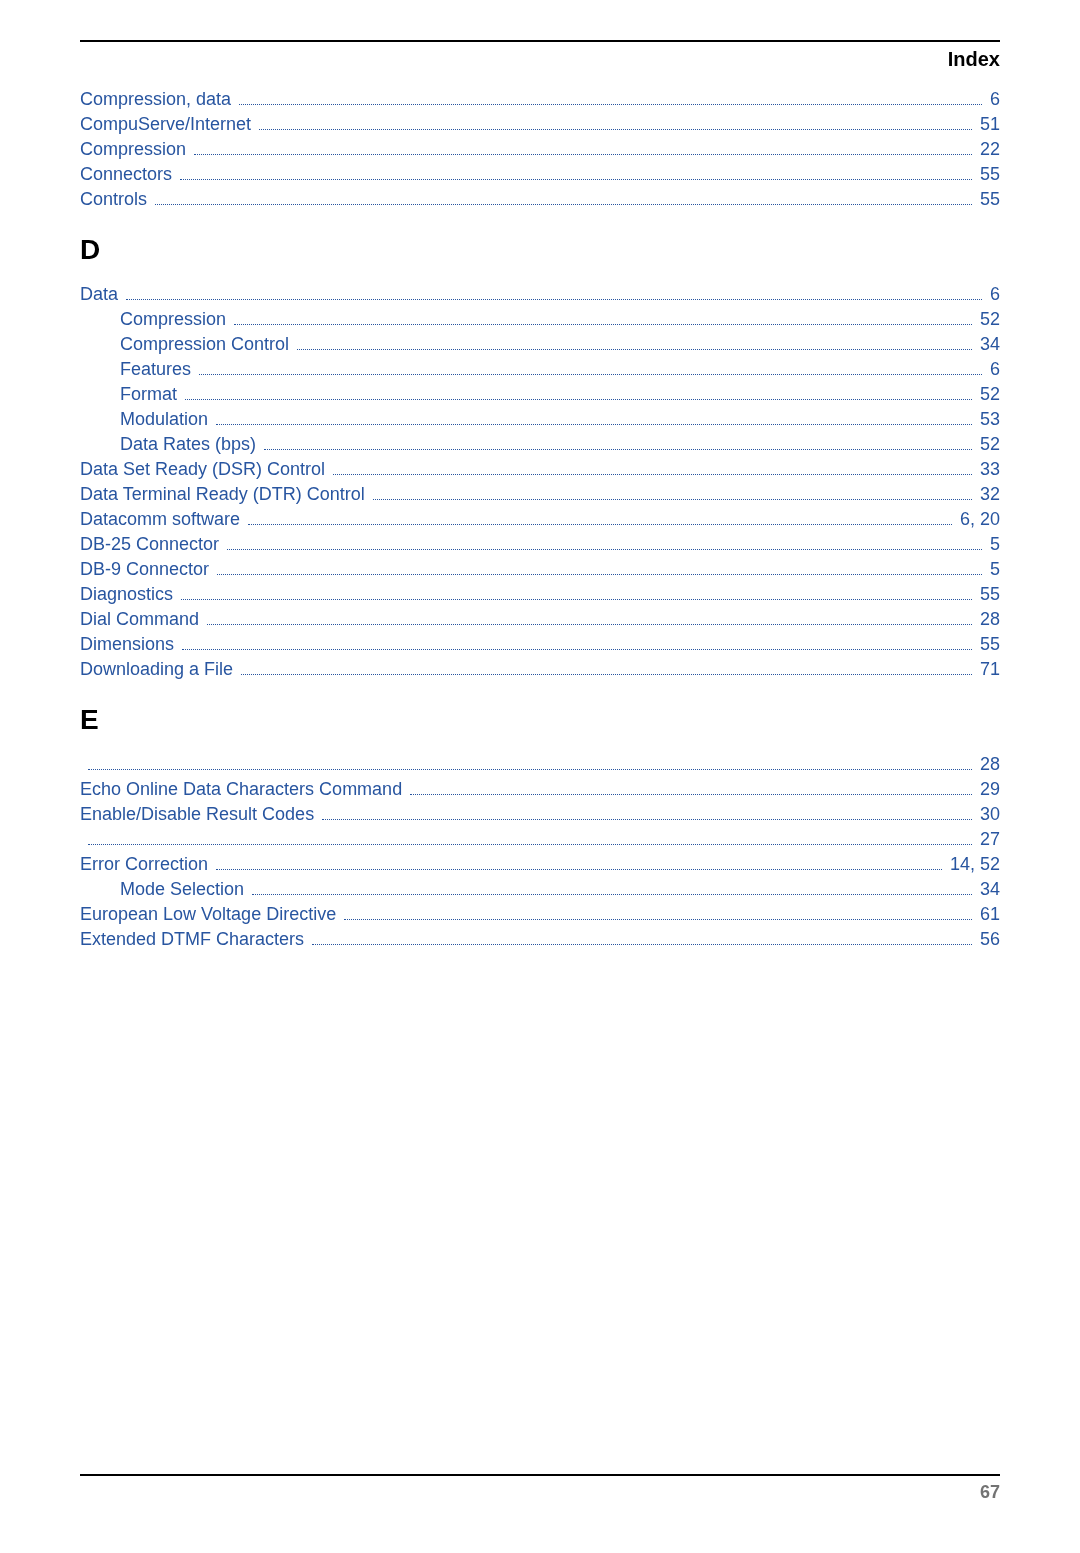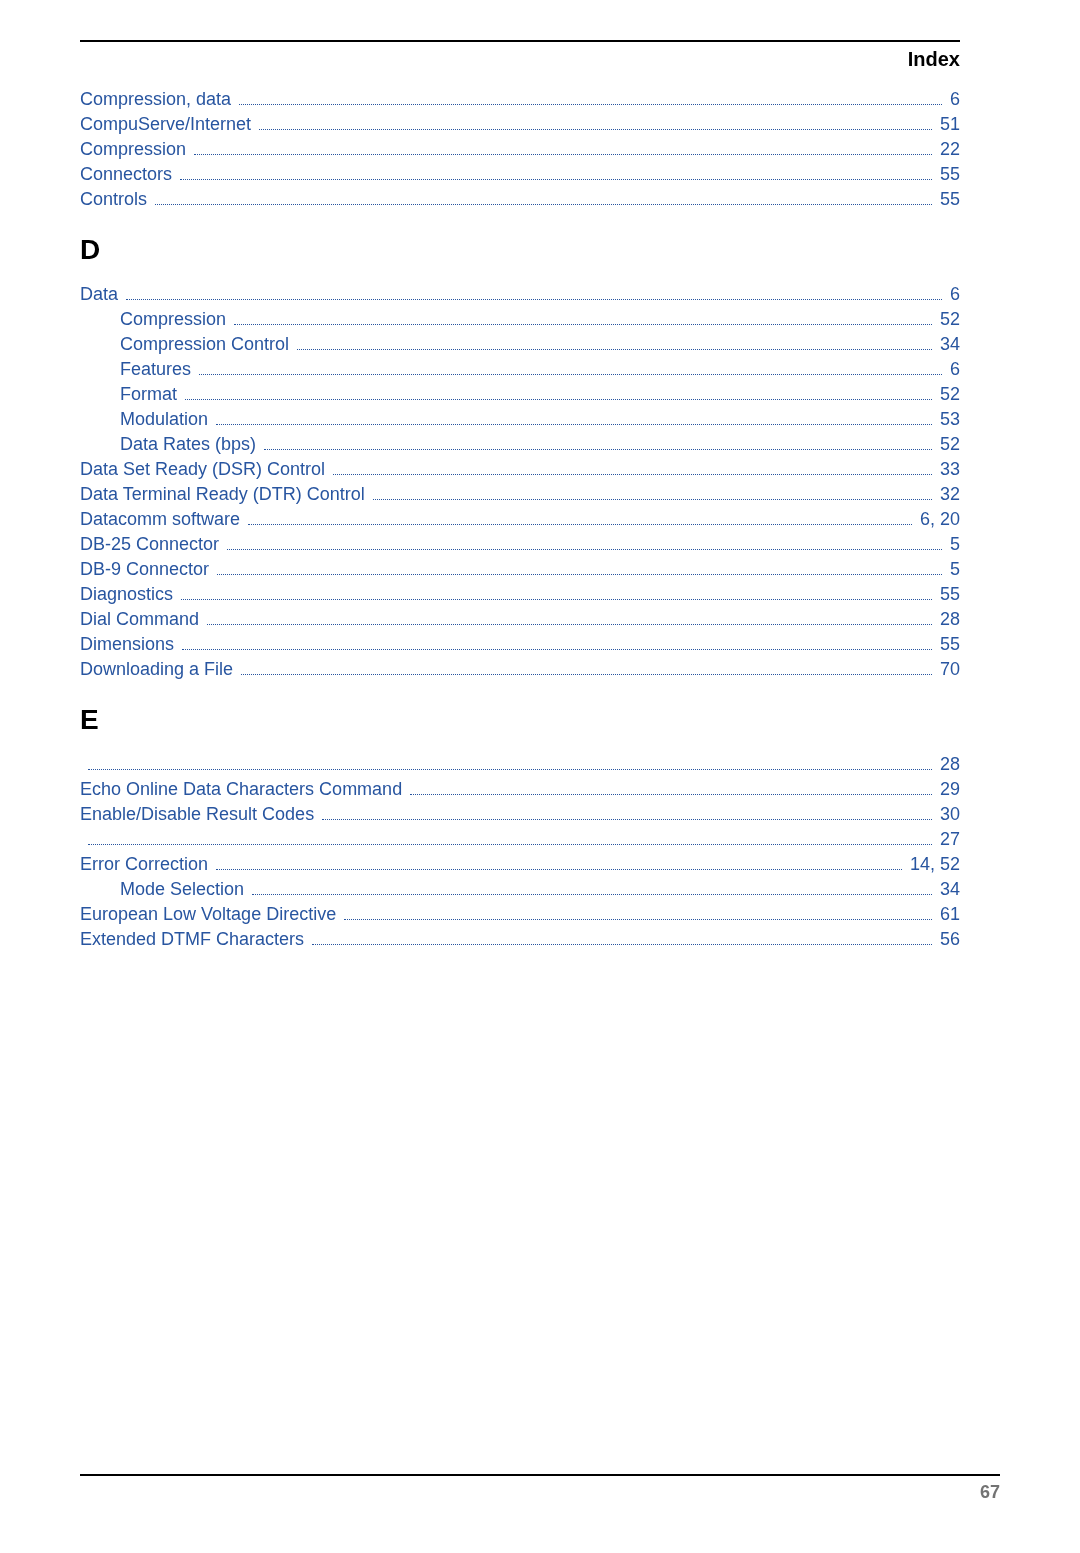--- a/index.html
+++ b/index.html
@@ -14,21 +14,21 @@
       width: 1080px;
       min-height: 1553px;
       position: relative;
       color: #000;
     }
 
     .page {
       width: 1080px;
       min-height: 1553px;
       background: #fff;
-      padding: 40px 120px 60px 80px;
+      padding: 40px 80px 60px 80px;
       position: relative;
       border-radius: 23px;
     }
 
     .header-line {
       border-top: 2px solid #000;
       display: flex;
       justify-content: flex-end;
       padding-top: 6px;
       margin-bottom: 18px;
@@ -199,21 +199,21 @@
         <span class="entry-page">28</span>
       </div>
       <div class="index-entry">
         <span class="entry-label">Dimensions</span>
         <span class="dots"></span>
         <span class="entry-page">55</span>
       </div>
       <div class="index-entry">
         <span class="entry-label">Downloading a File</span>
         <span class="dots"></span>
-        <span class="entry-page">70</span>
+        <span class="entry-page">71</span>
       </div>
       <div class="section-letter">E</div>
       <div class="index-entry">
         <span class="dots"></span>
         <span class="entry-page">28</span>
       </div>
       <div class="index-entry">
         <span class="entry-label">Echo Online Data Characters Command</span>
         <span class="dots"></span>
         <span class="entry-page">29</span>

